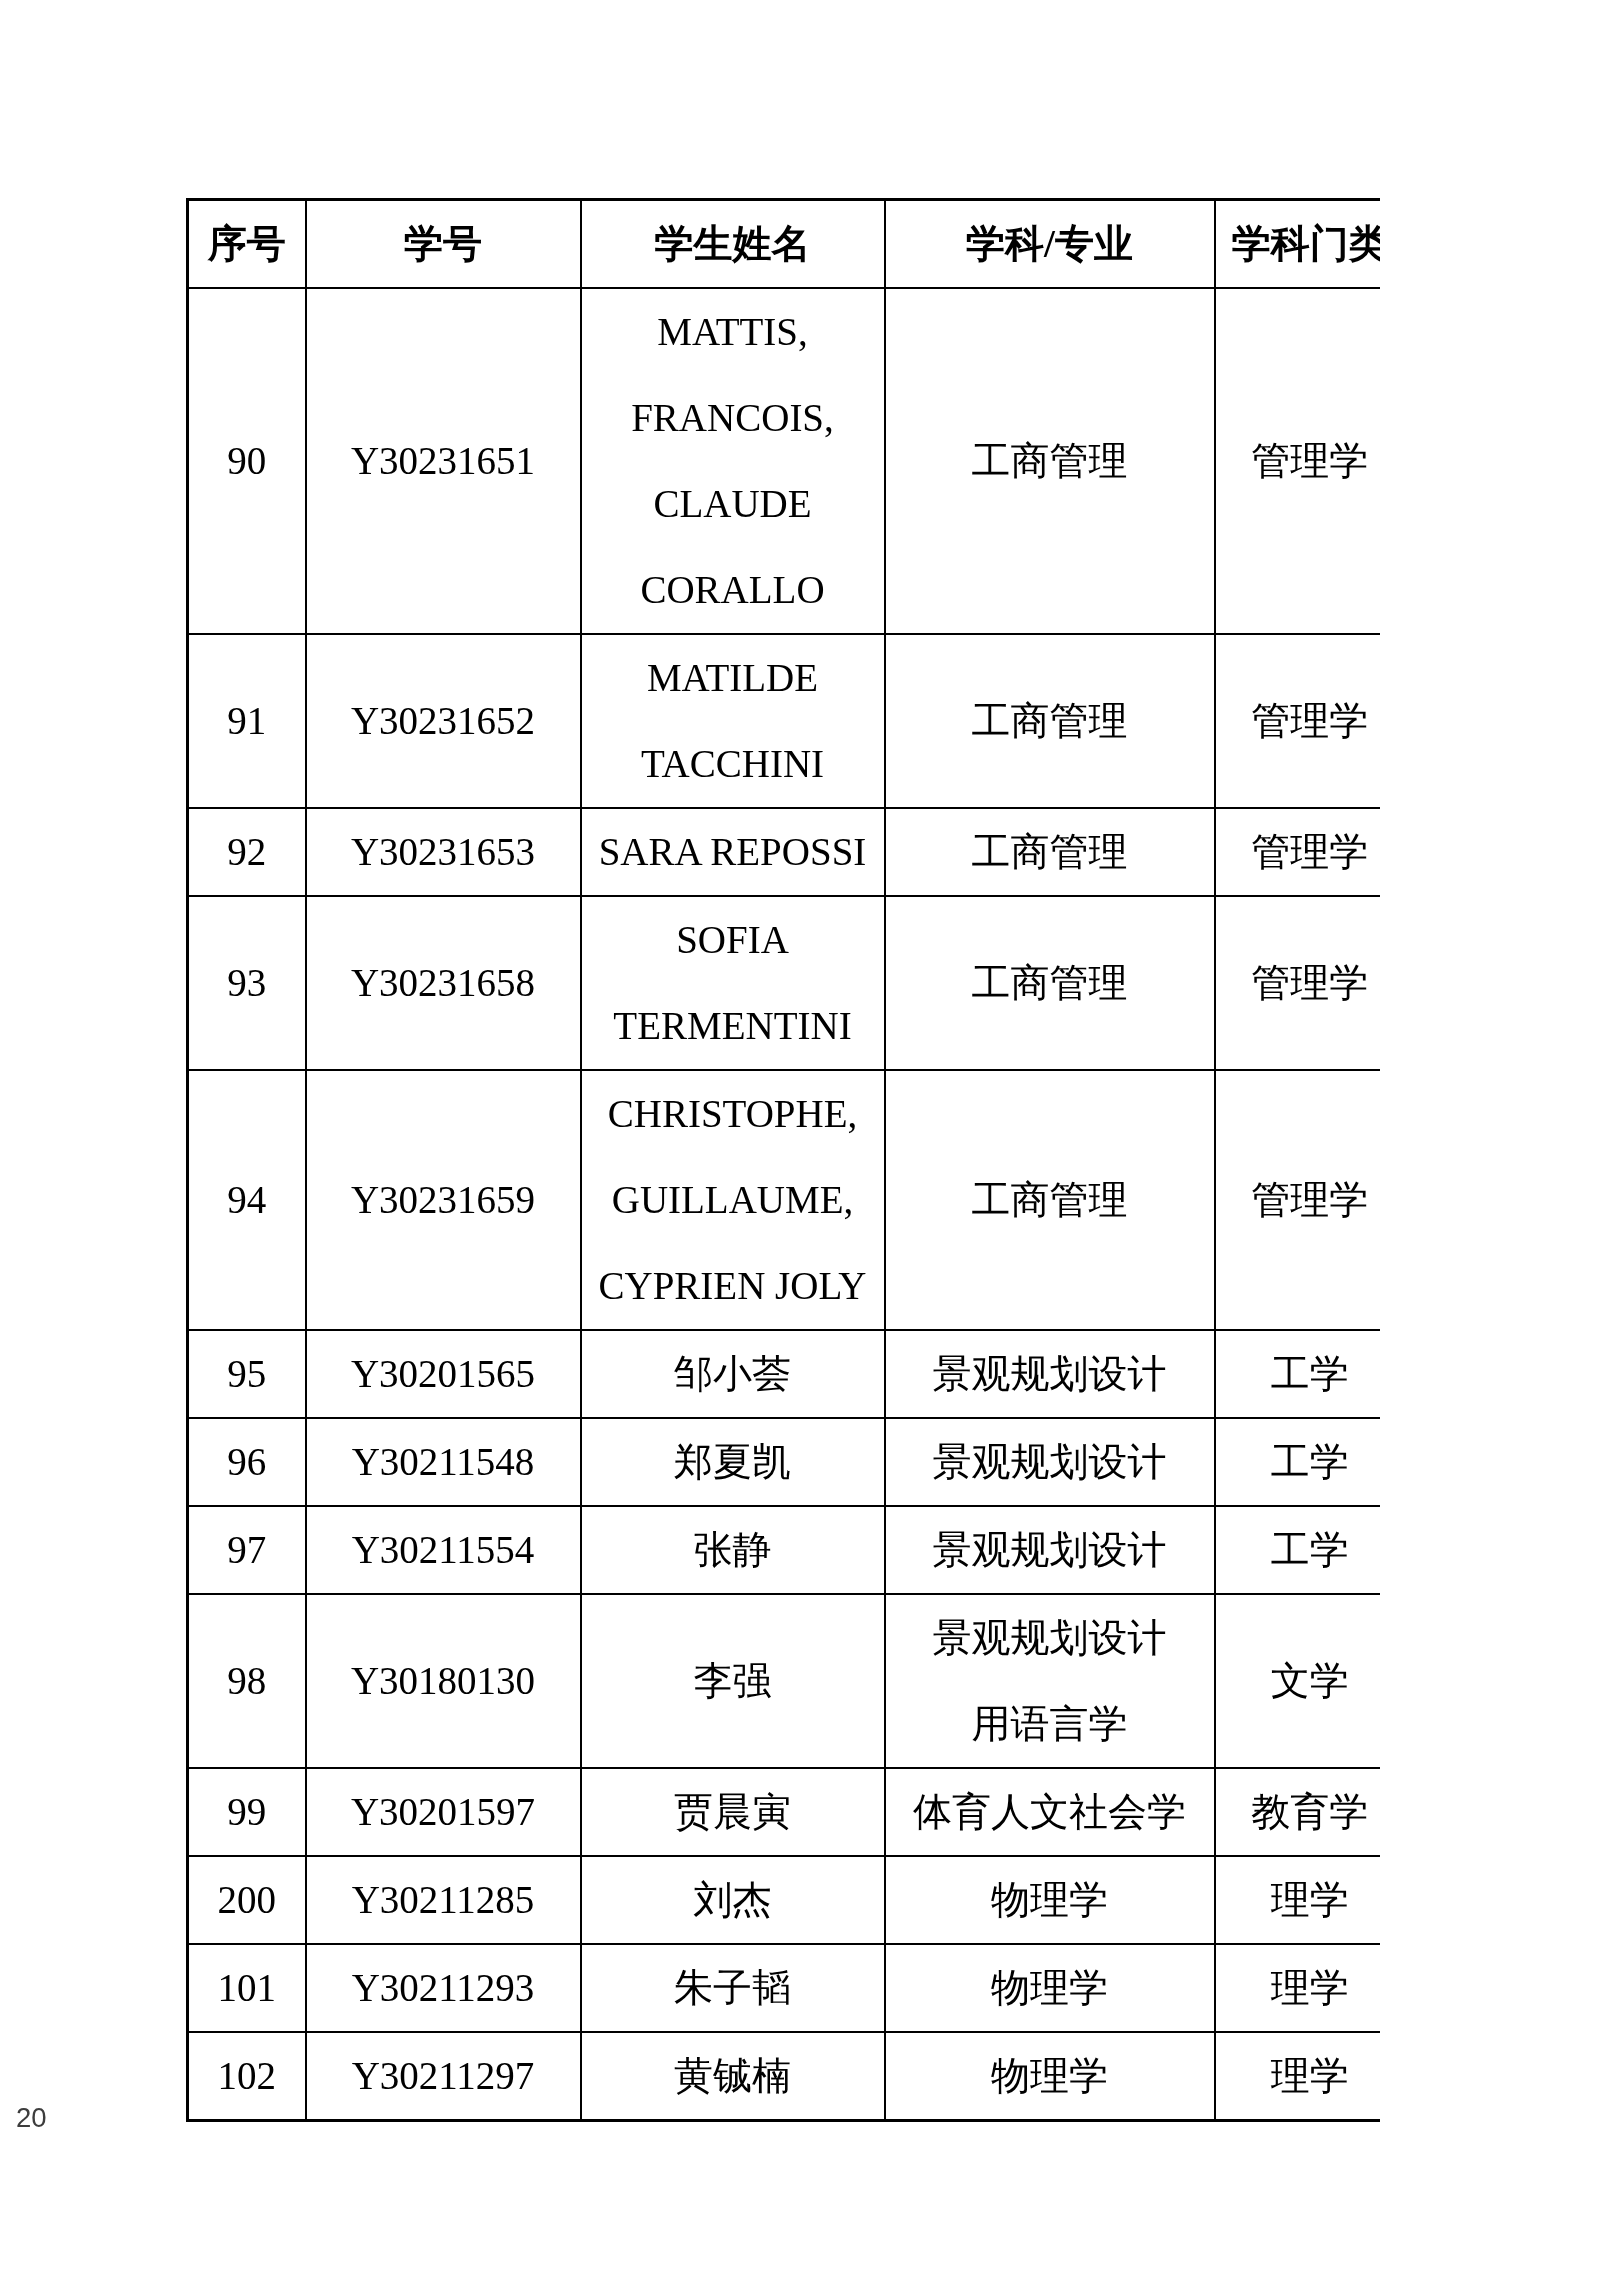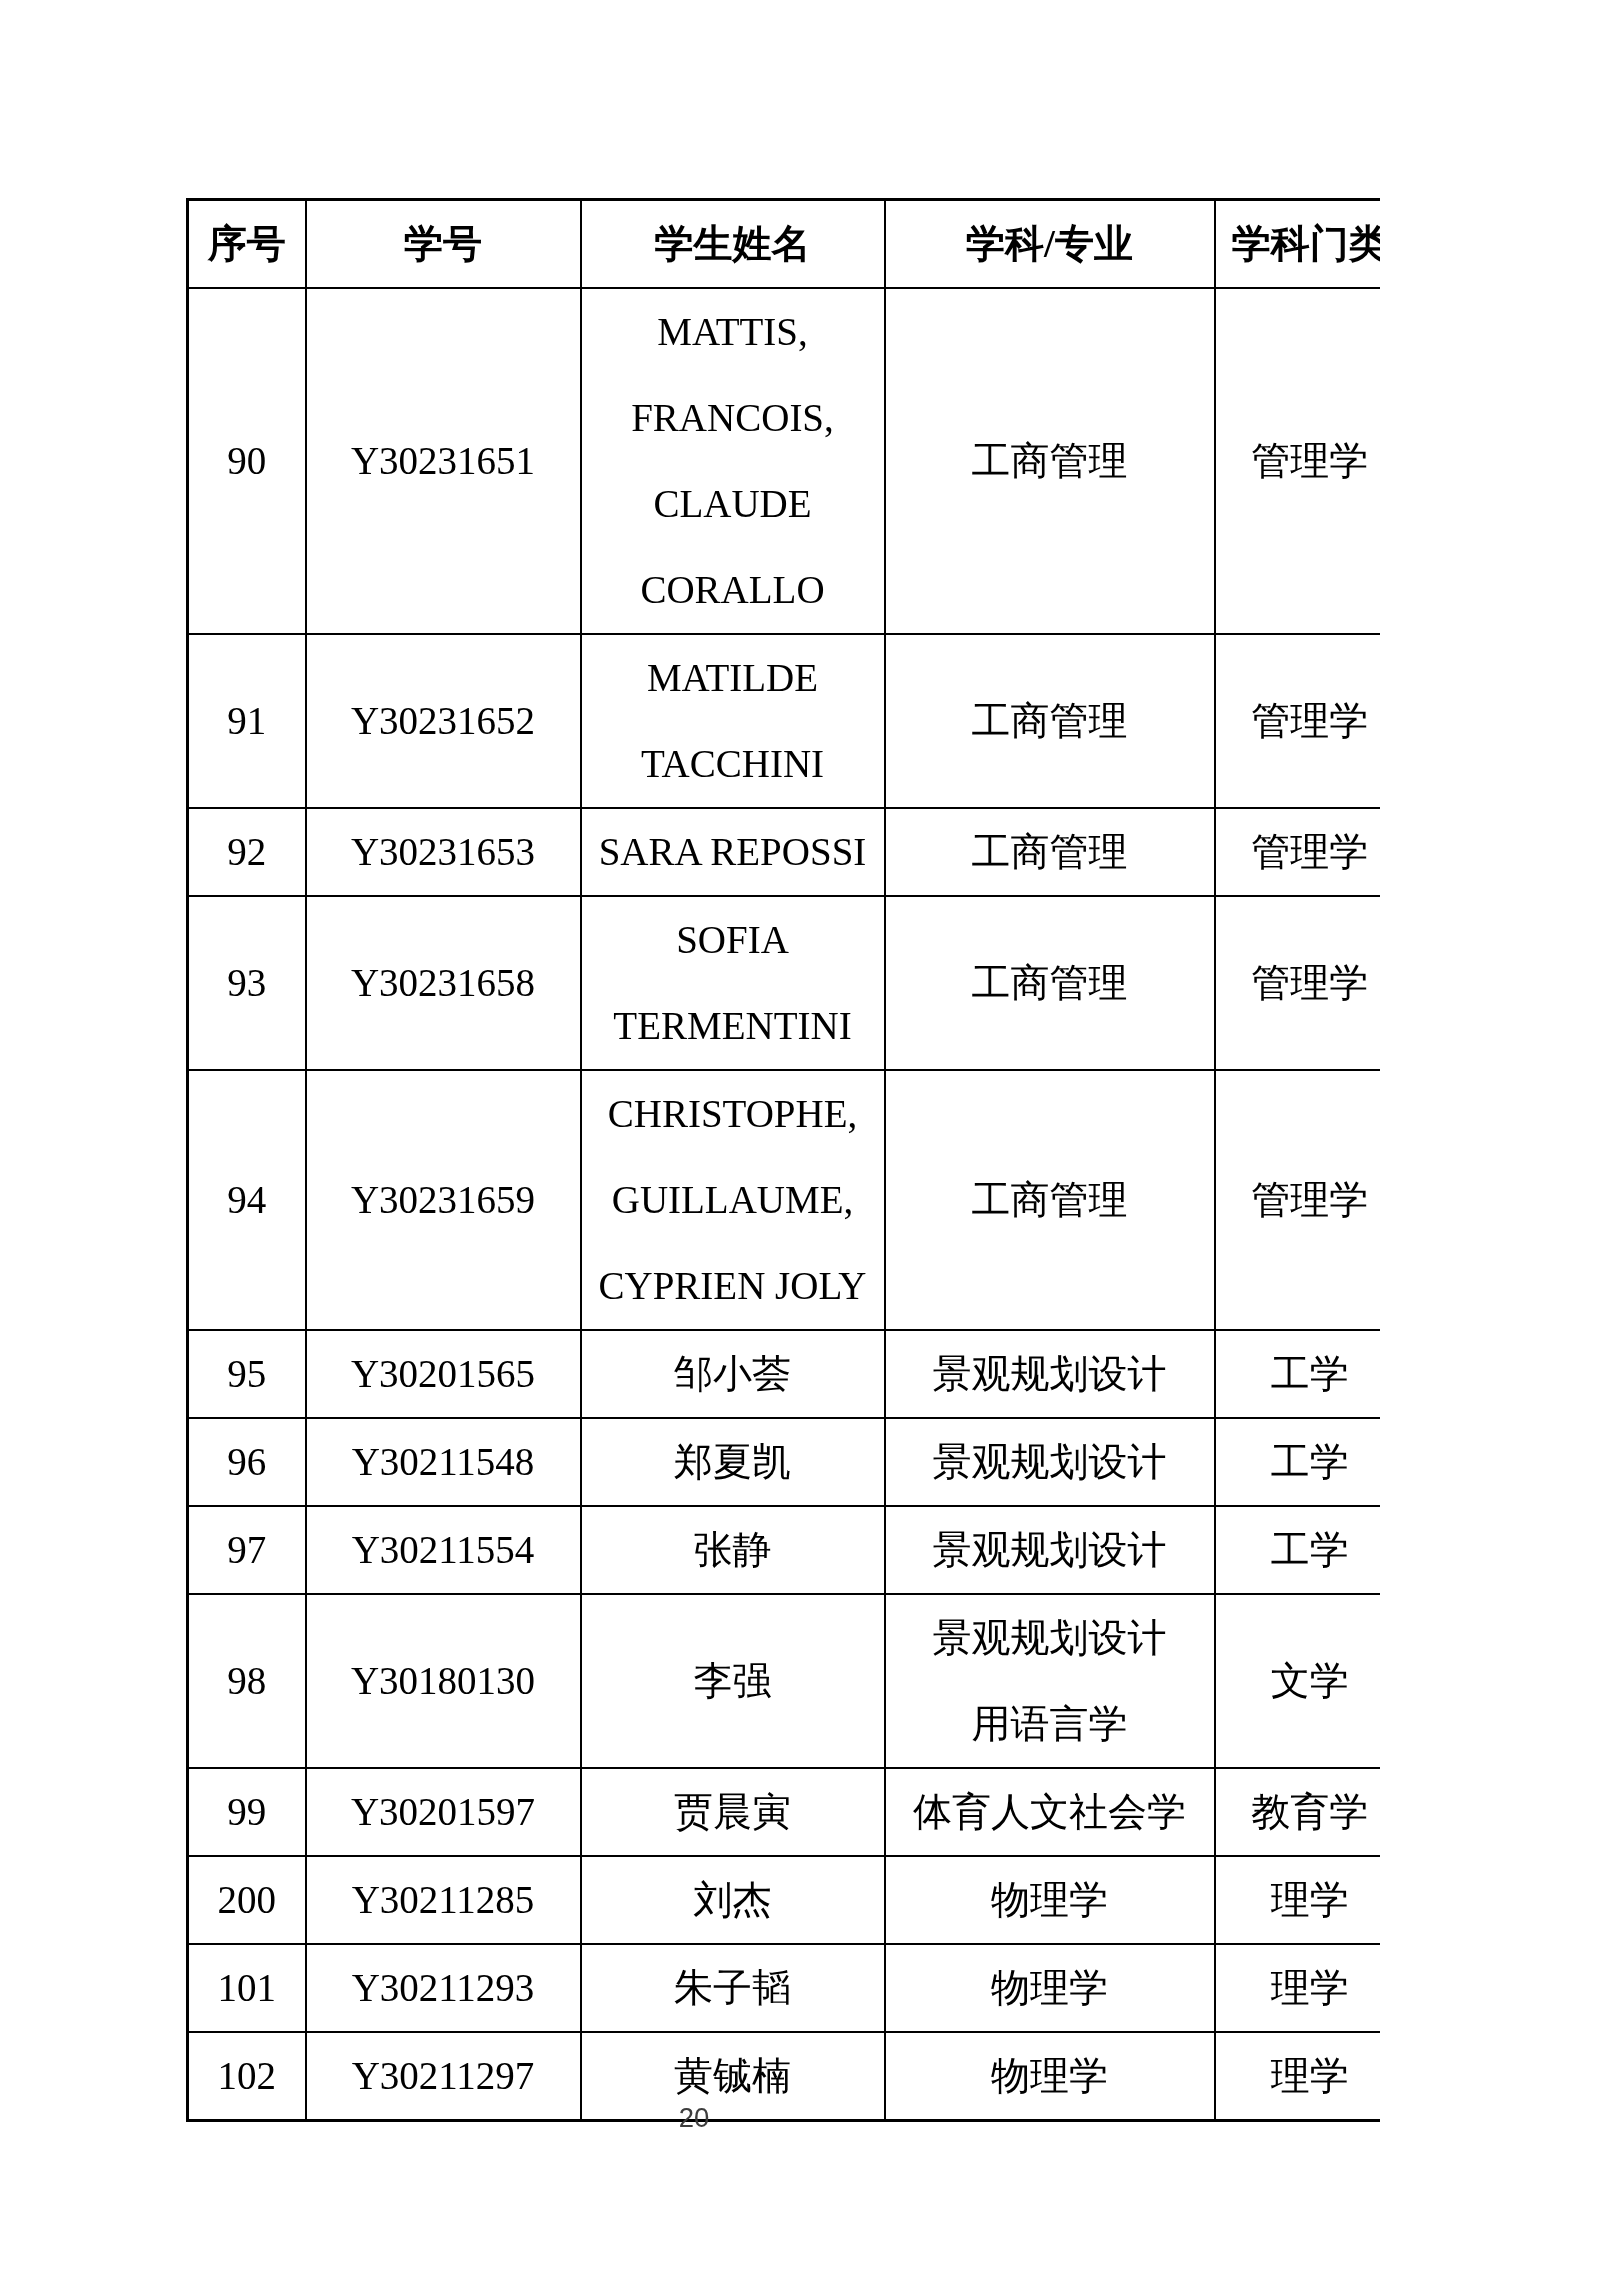--- a/index.html
+++ b/index.html
@@ -44,26 +44,25 @@
     white-space: nowrap;
   }
   table.roster td {
     white-space: pre-line;
   }
   tr.header-row {
     height: 82px;
   }
   .page-number {
     position: absolute;
-    left: 8px;
+    left: 16px;
     right: 0;
     top: 2099px;
     height: 37px;
     line-height: 37px;
-    text-align: center;
     font-family: "Liberation Sans", "DejaVu Sans", sans-serif;
     font-size: 27.5px;
     color: #3d3d3d;
   }
 </style>
 </head>
 <body>
 
 <div class="page">
 

